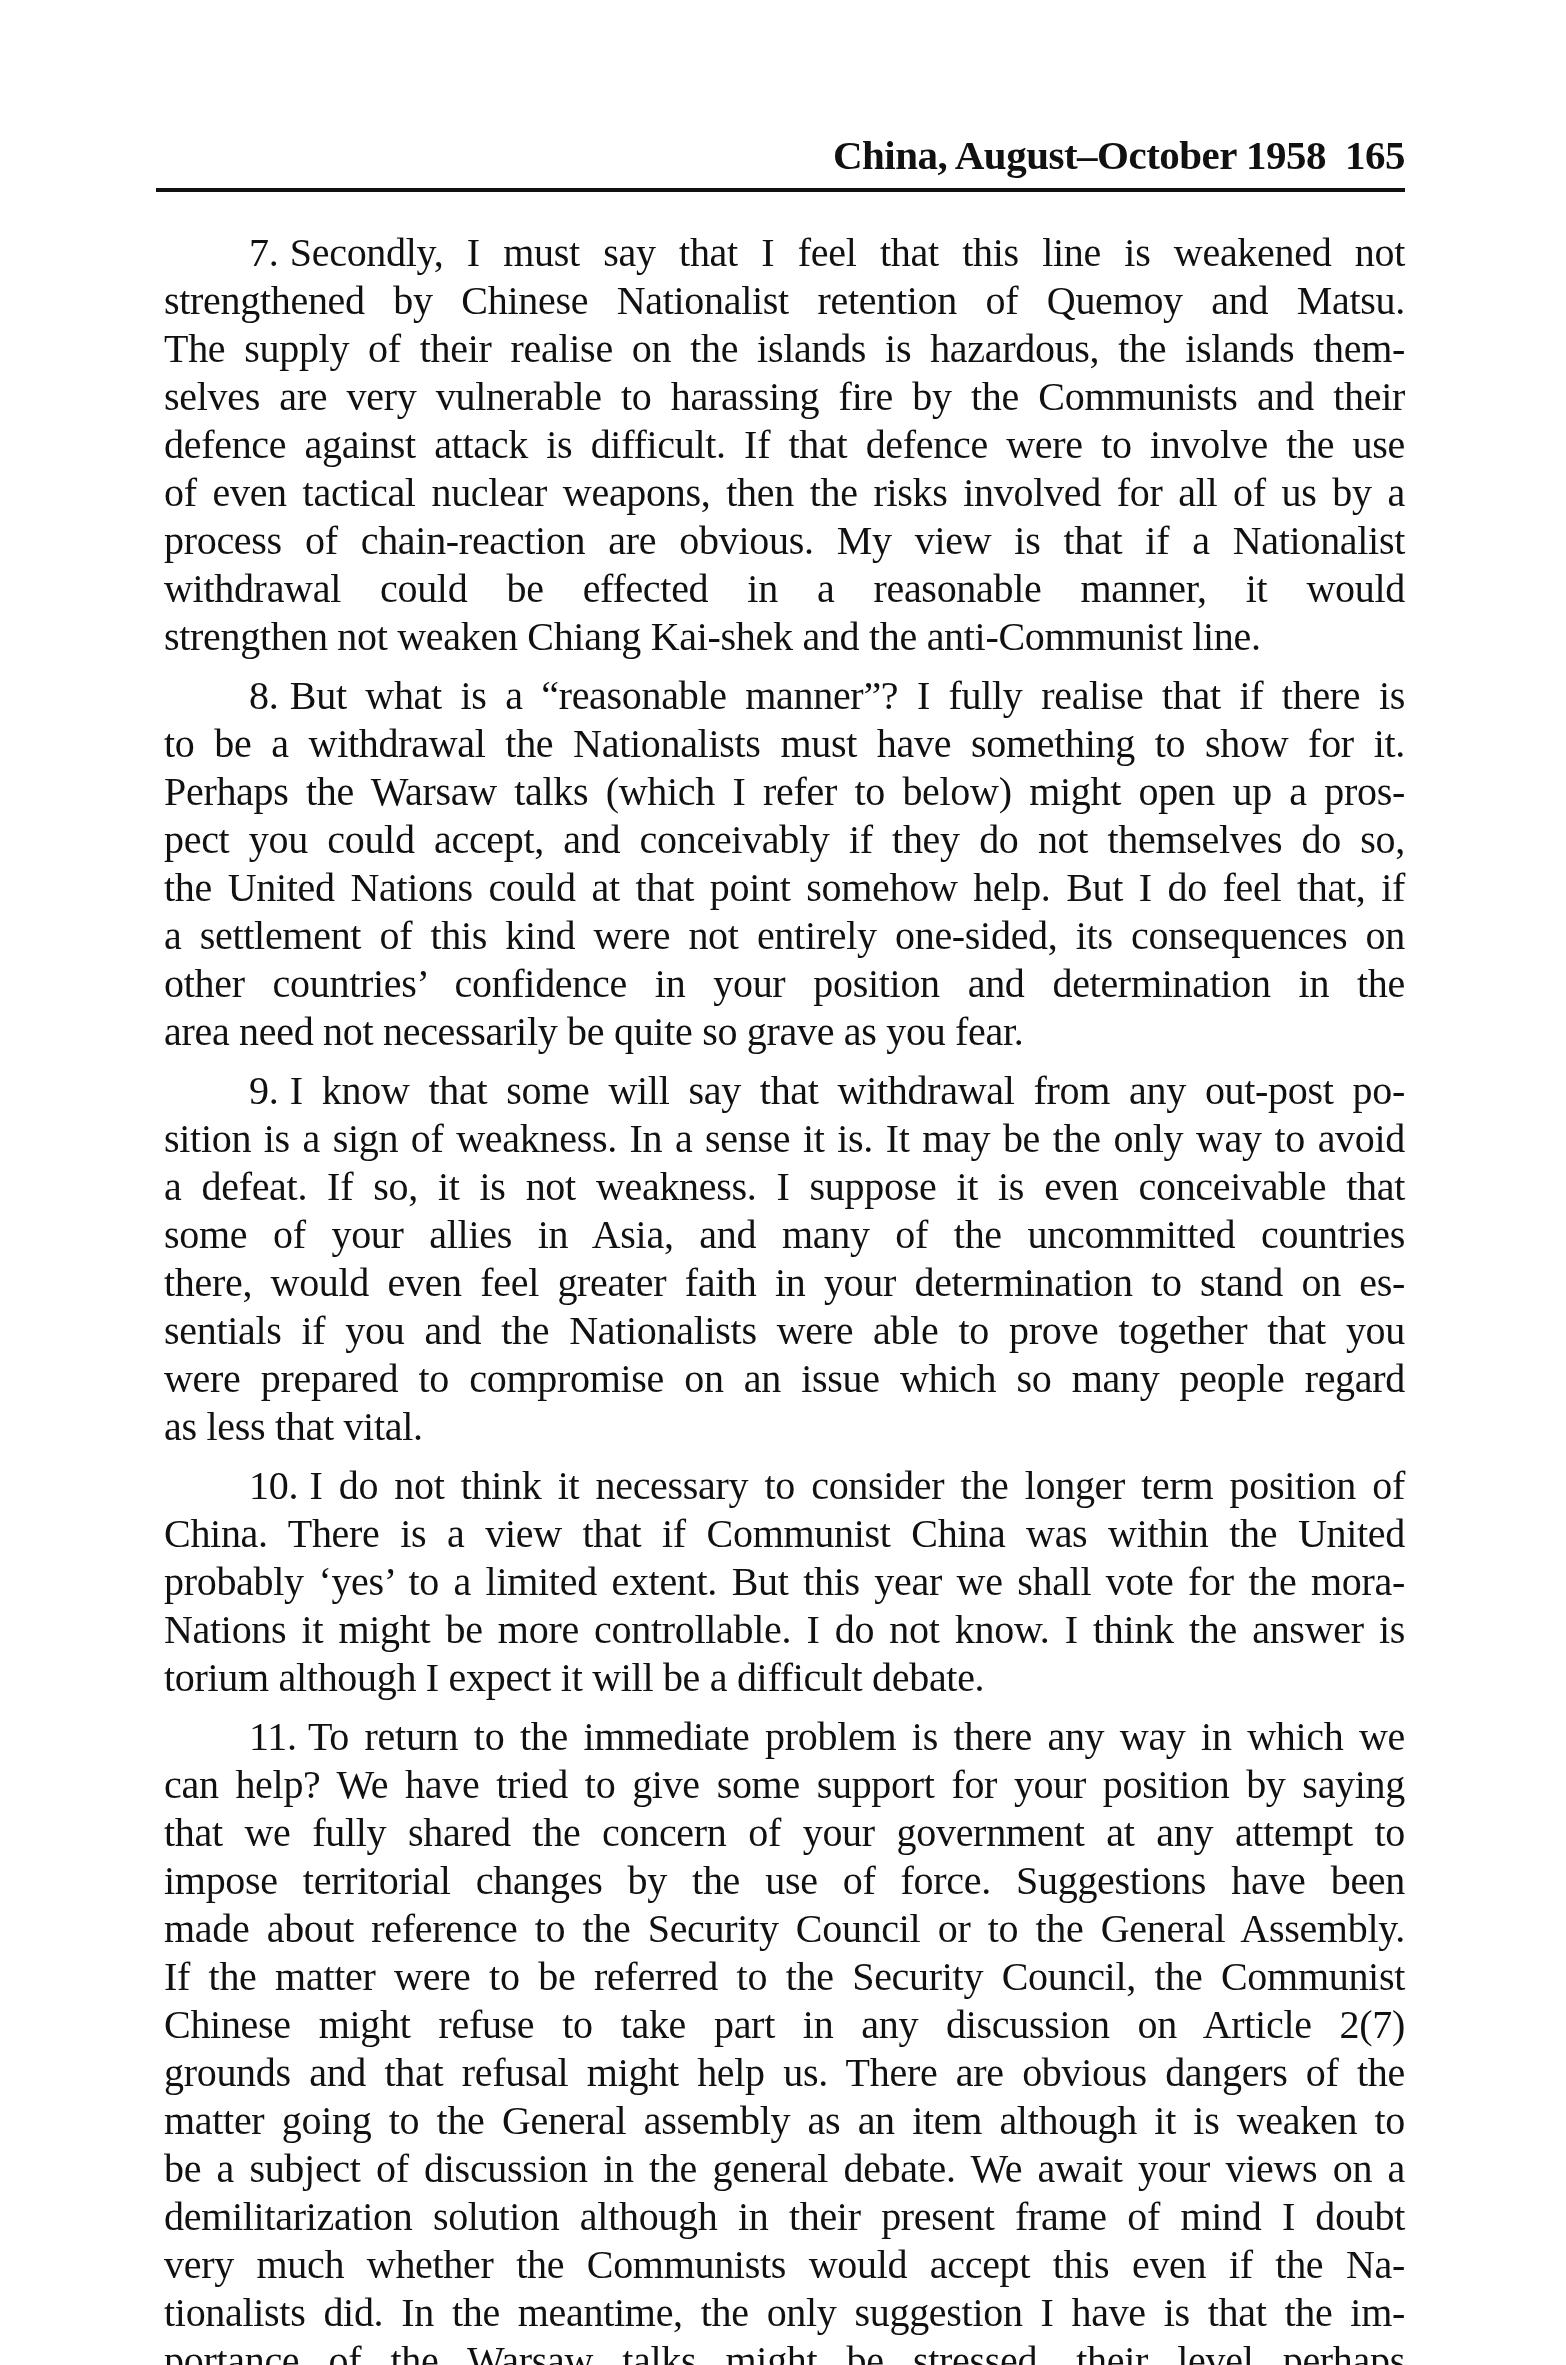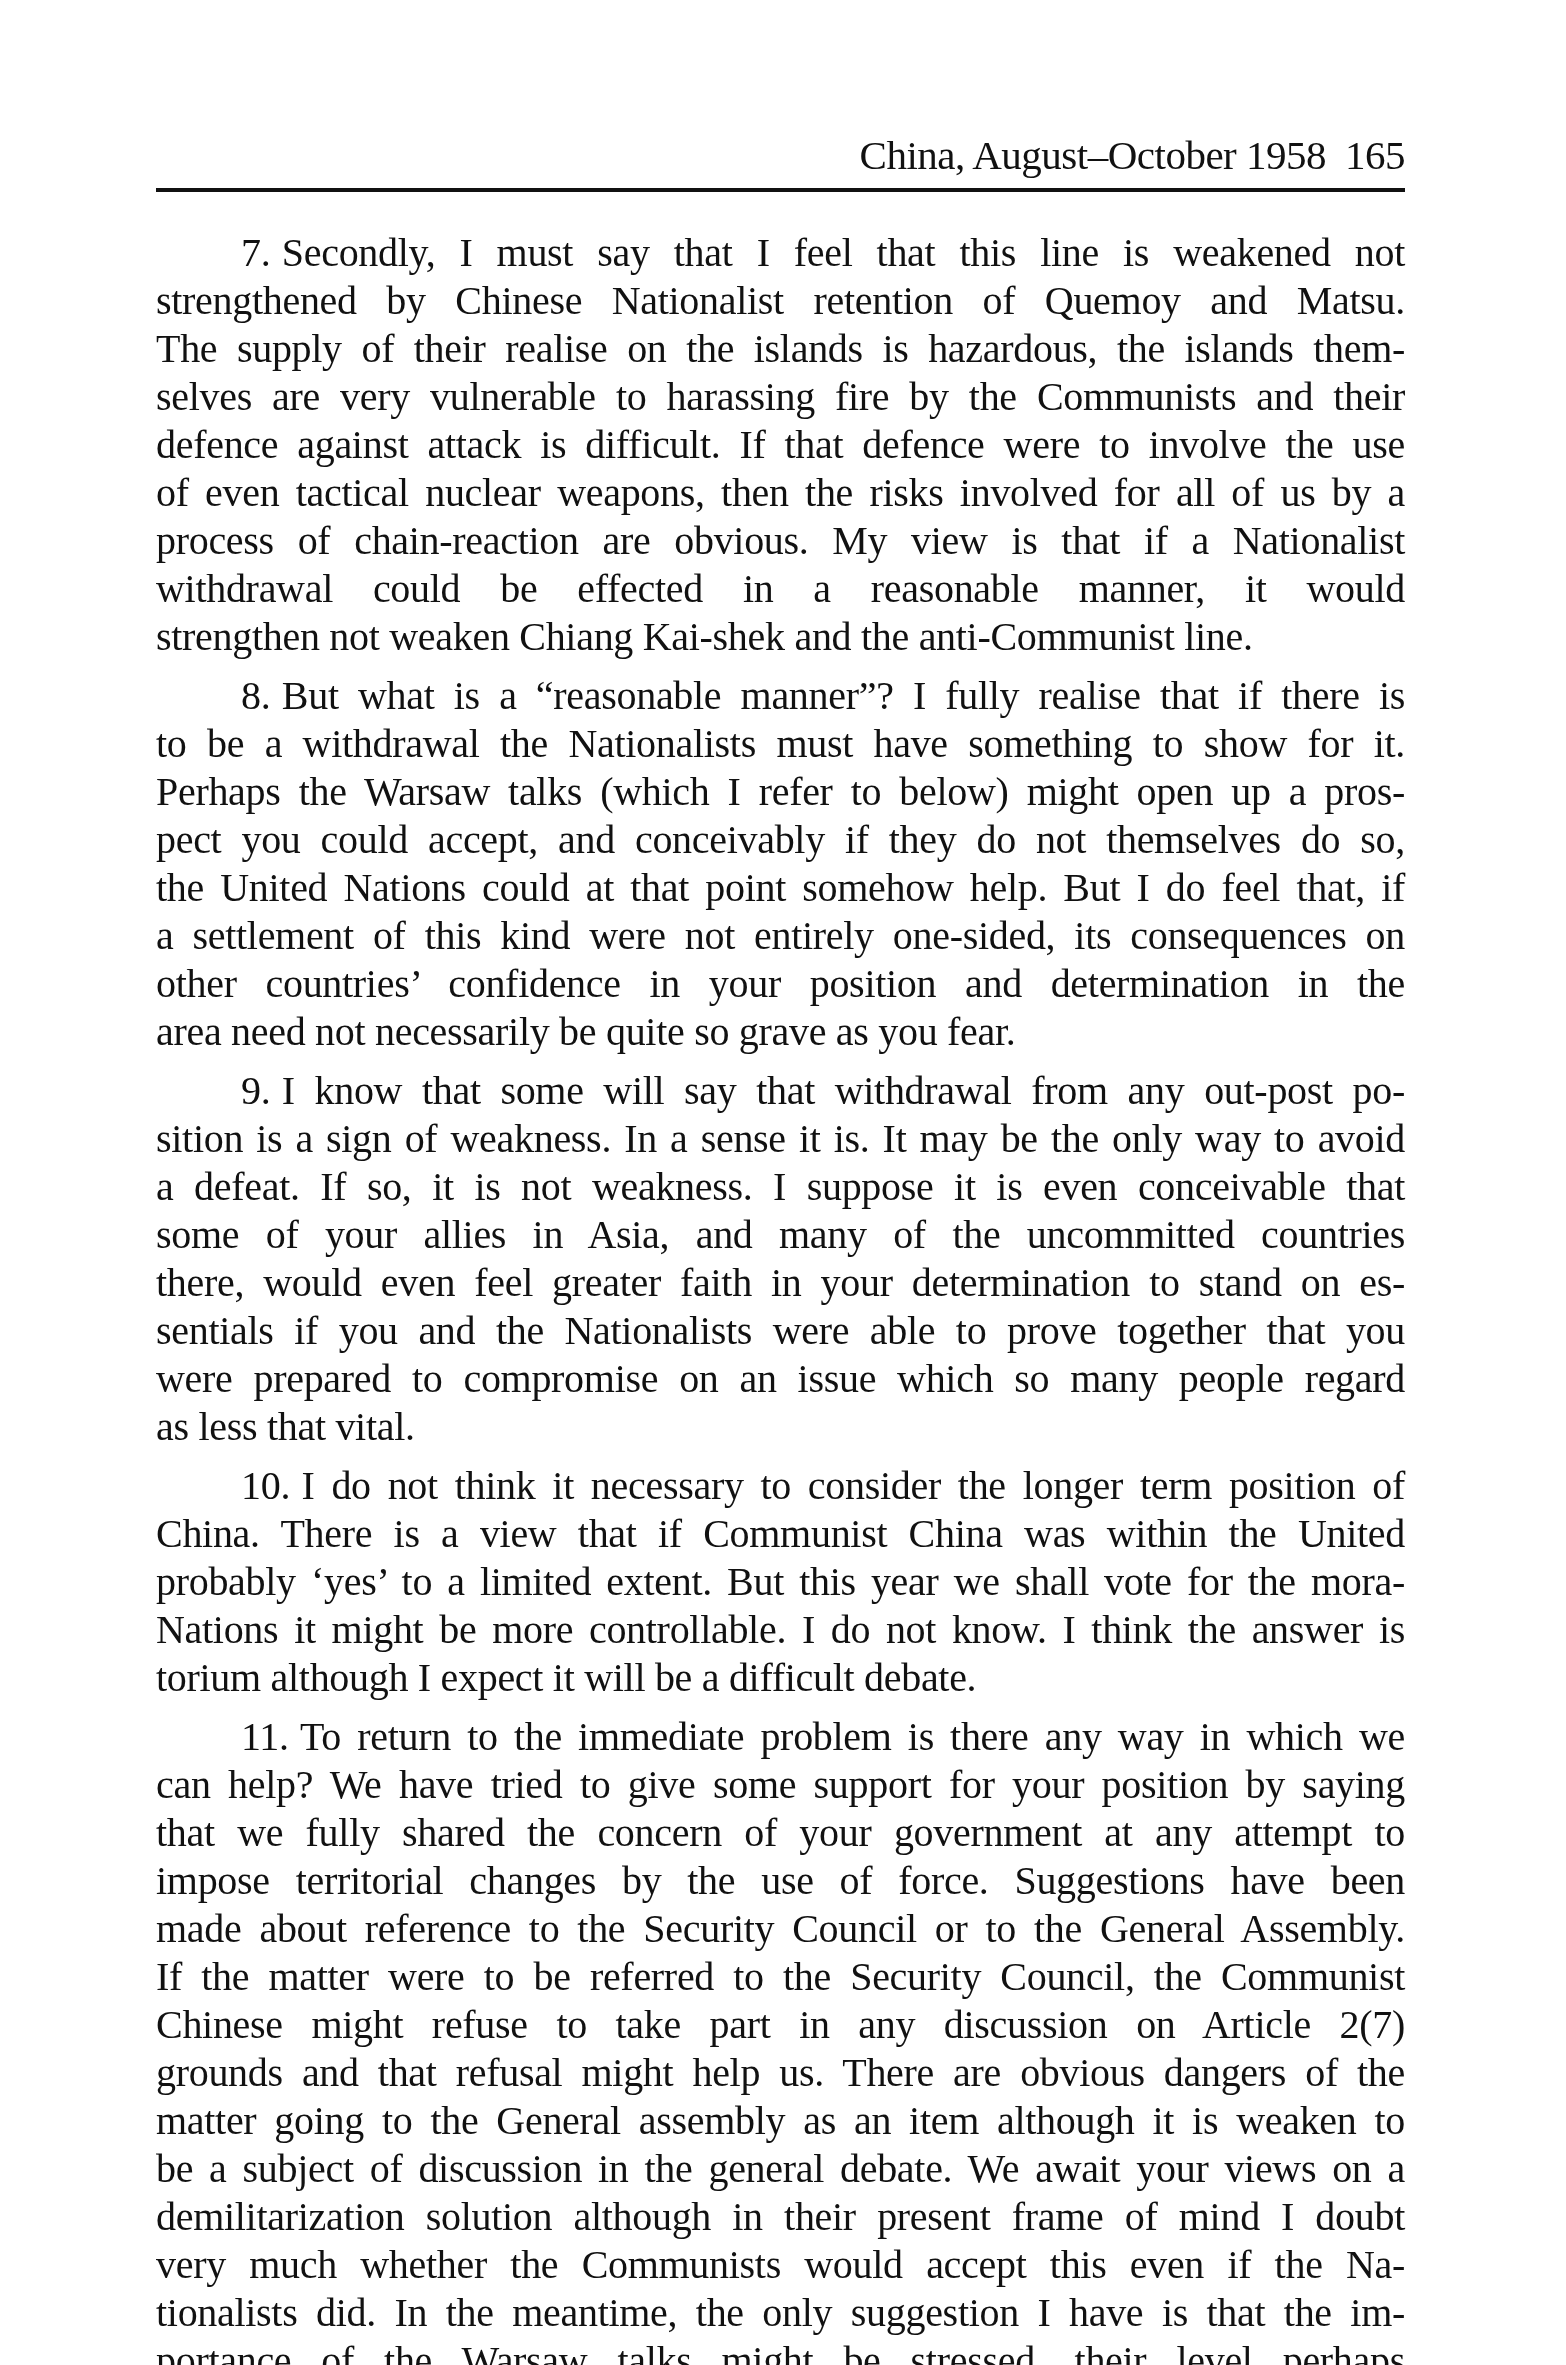--- a/index.html
+++ b/index.html
@@ -1,26 +1,26 @@
 <!DOCTYPE html>
 <html style="font-size:7.6px"><head>
 <meta charset="utf-8">
 <style>
   html, body { margin: 0; padding: 0; background: #ffffff; }
   body { width: 1567px; height: 2512px; position: relative; overflow: hidden;
          font-family: "Liberation Serif", "DejaVu Serif", serif; color: #111111; }
   .page { position: absolute; left: 156px; top: 0; width: 1249px; }
   .running-head { position: absolute; top: 132px; right: 0; font-size: 41px; line-height: 47px;
-                  white-space: nowrap; letter-spacing: -0.5px; }
+                  white-space: nowrap; letter-spacing: -0.5px; font-weight: bold; }
   .running-head .pgnum { margin-left: 19px; }
   .rule { position: absolute; top: 188px; left: 0; width: 1249px; height: 4.3px; background: #111111; }
   .body { position: absolute; top: 229px; left: 0; width: 1249px; font-size: 40px; line-height: 48px; }
   .para { margin: 0 0 11px 0; }
   .line { display: block; text-align: justify; text-align-last: justify; white-space: nowrap;
-          height: 48px; overflow: visible; letter-spacing: -0.3px; }
+          height: 48px; overflow: visible; letter-spacing: -0.3px; margin-left: 8px; }
   .line.last { text-align-last: left; }
   .line.first { padding-left: 85px; }
   .num { margin-right: 11.4px; }
 </style>
 </head>
 <body>
 
 <div class="page">
   <div class="running-head">
     <span>China, August–October 1958</span><span class="pgnum">165</span>

